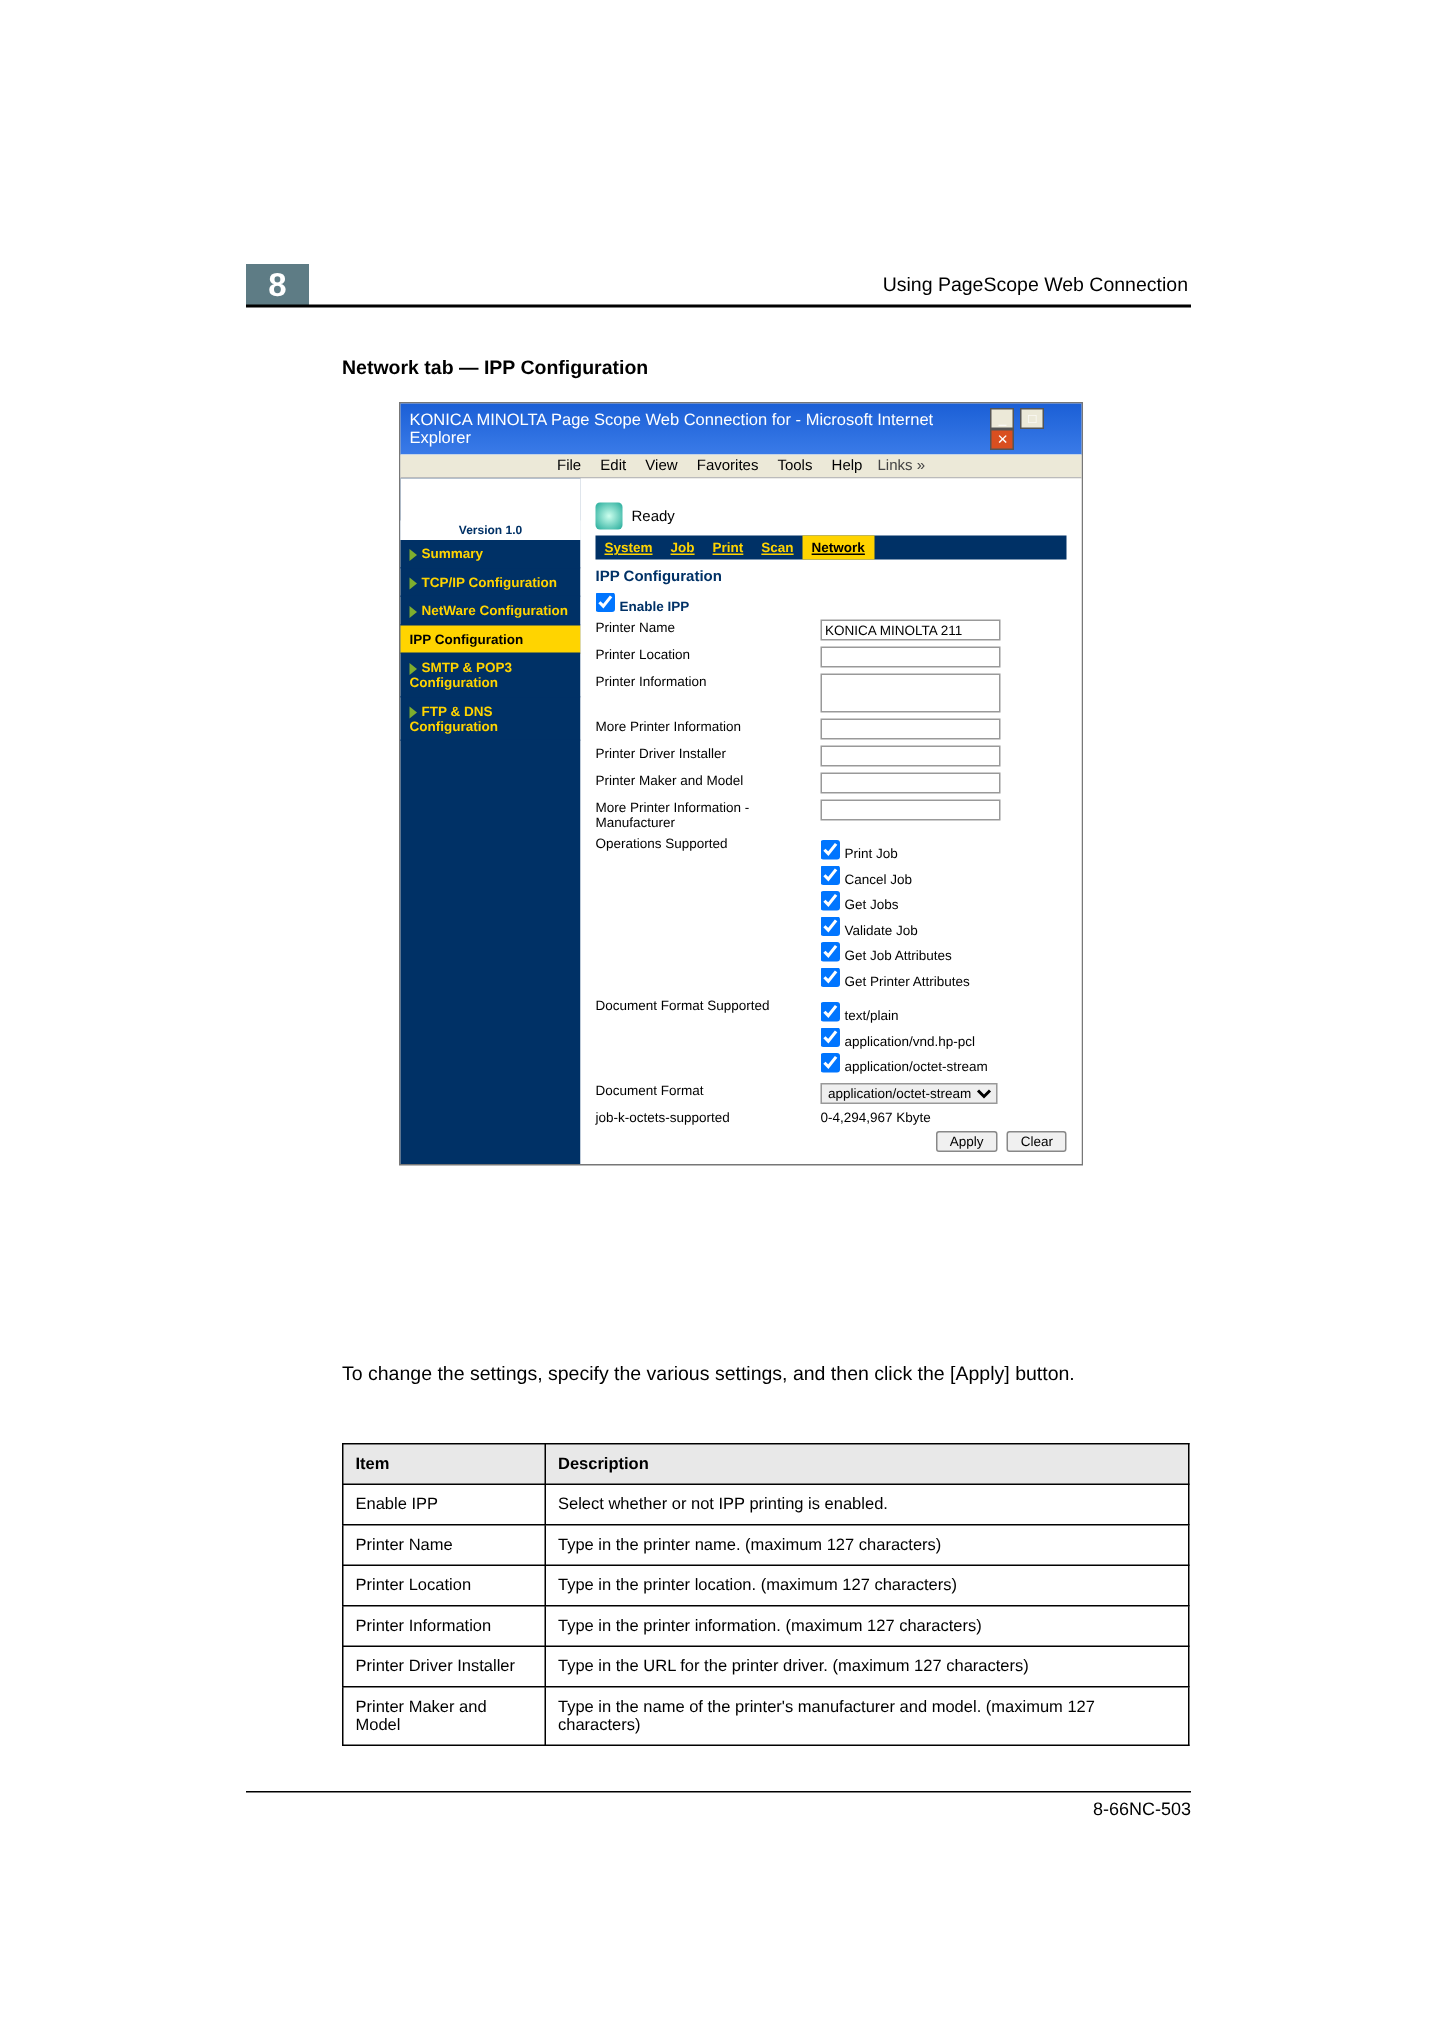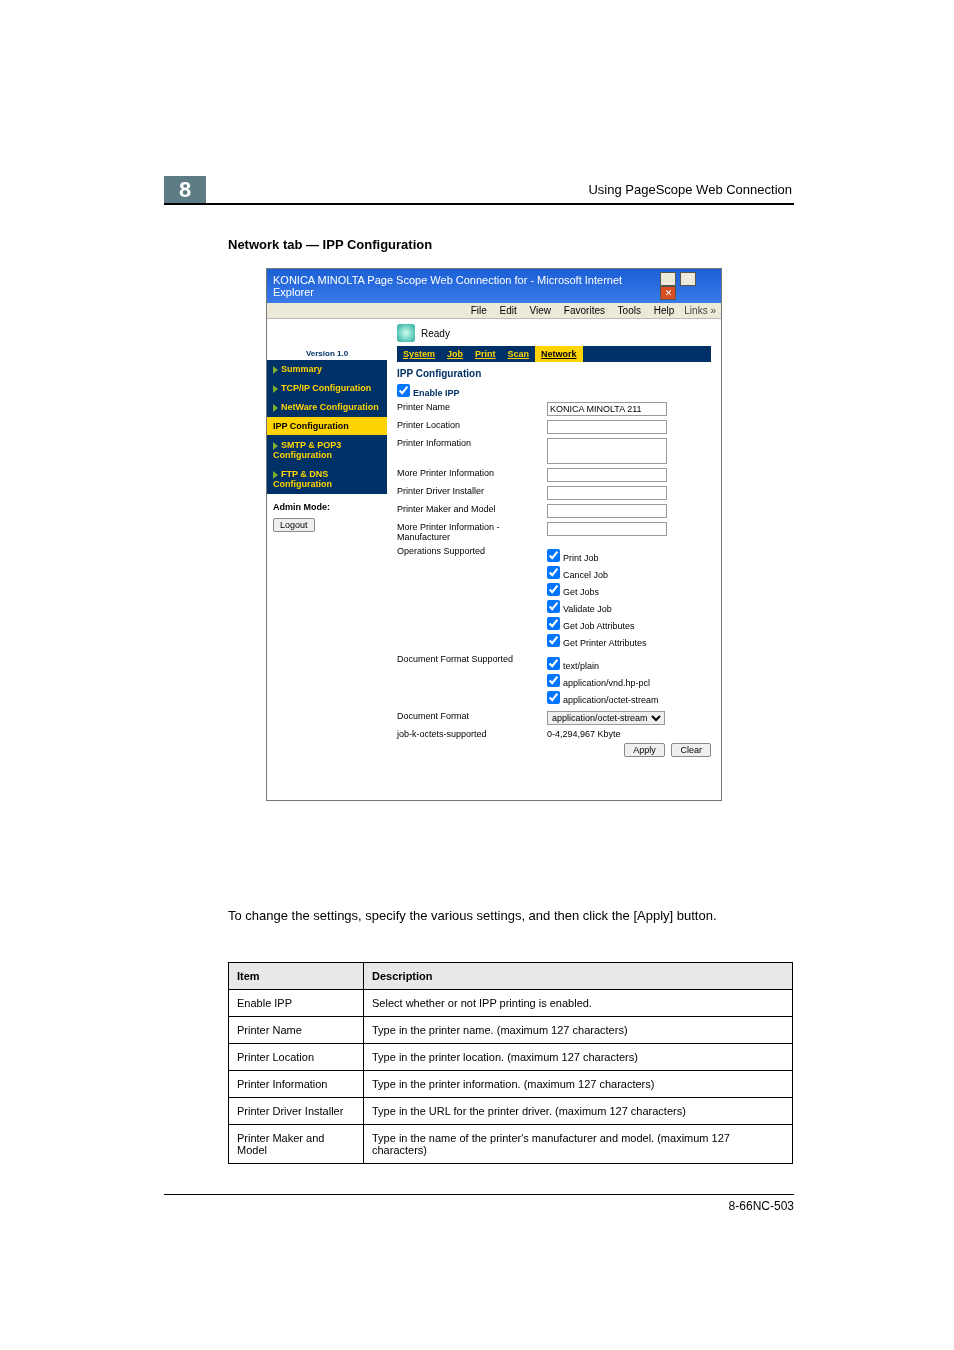--- a/index.html
+++ b/index.html
@@ -7,34 +7,34 @@
 .chap-num { position: absolute; left: 164px; top: 176px; width: 42px; height: 28px; background: #5e7c85; color: #fff; font-size: 22px; font-weight: bold; display: flex; align-items: center; justify-content: center; }
 .chap-rule { position: absolute; left: 164px; top: 203px; width: 630px; border-top: 2px solid #000; }
 .running-head { position: absolute; right: 162px; top: 182px; font-size: 13px; }
 .section-title { position: absolute; left: 228px; top: 237px; font-size: 13px; font-weight: bold; }
 
 .ss { position: absolute; left: 266px; top: 268px; width: 456px; border: 1px solid #777; background: #fff; font-size: 10px; }
 .ss-titlebar { background: linear-gradient(#1b5fd6,#3a7be8); color: #fff; padding: 3px 6px; display: flex; justify-content: space-between; align-items: center; }
 .ss-titlebar .title { font-size: 11px; }
 .win-btns span { display: inline-block; width: 16px; height: 14px; background: #ece9d8; border: 1px solid #555; margin-left: 1px; font-size: 9px; text-align: center; line-height: 12px; }
 .win-btns .r { background: #d94f20; color: #fff; }
-.ie-menubar { background: #ece9d8; padding: 2px 5px; border-bottom: 1px solid #bbb; display: flex; justify-content: flex-end; font-size: 10px; }
+.ie-menubar { background: #ece9d8; padding: 2px 5px; border-bottom: 1px solid #bbb; display: flex; justify-content: center; font-size: 10px; }
 .ie-menubar .menu span { margin-right: 10px; }
 .ie-menubar .links-label { color: #444; }
 
 .ss-body { display: flex; }
 .ss-left { width: 120px; background: #003166; color: #fff; font-size: 9px; }
 .nav-item { padding: 4px 6px; border-bottom: 1px solid #003166; color: #ffd400; font-weight: bold; }
 .nav-item.sel { background: #ffd400; color: #000; }
 .admin-block { background: #fff; color: #000; padding: 8px 6px; font-size: 9px; }
 .admin-block .mode { font-weight: bold; margin-bottom: 6px; }
 .btn-logout { font-size: 9px; padding: 1px 6px; border: 1px solid #888; background: #f0f0f0; border-radius: 2px; }
 .ver { background: #fff; color: #003166; font-size: 8px; font-weight: bold; text-align: center; padding: 2px 0; }
 
-.ss-right { flex: 1; background: #fff; padding: 5px 10px 8px; }
+.ss-right { flex: 1; background: #fff; padding: 16px 10px 8px; }
 .status-row { display: flex; align-items: center; margin-bottom: 4px; }
 .status-row .icon { width: 18px; height: 18px; border-radius: 3px; background: radial-gradient(#cfe,#2a9); margin-right: 6px; }
 
 .tabs { display: flex; background: #003166; color: #ffd400; font-weight: bold; font-size: 9px; }
 .tabs span { padding: 3px 6px; text-decoration: underline; }
 .tabs .sel { background: #ffd400; color: #000; }
 
 .sect-title { color: #003166; font-weight: bold; margin: 6px 0 3px; font-size: 10px; }
 .form-row { display: flex; align-items: flex-start; margin: 4px 0; font-size: 9px; }
 .form-row .lab { width: 150px; }
@@ -87,25 +87,20 @@
       <div style="background:#fff;padding:6px 0 0;">
           <div style="height:22px;"></div>
           <div class="ver">Version 1.0</div>
         </div>
       <div class="nav-item"><span class="big-arrow"></span><span>Summary</span></div>
       <div class="nav-item"><span class="big-arrow"></span><span>TCP/IP Configuration</span></div>
       <div class="nav-item"><span class="big-arrow"></span><span>NetWare Configuration</span></div>
       <div class="nav-item sel"><span>IPP Configuration</span></div>
       <div class="nav-item"><span class="big-arrow"></span><span>SMTP &amp; POP3 Configuration</span></div>
       <div class="nav-item"><span class="big-arrow"></span><span>FTP &amp; DNS Configuration</span></div>
-      <div class="admin-block">
-        <div class="mode">Admin Mode:</div>
-        <button class="btn-logout">Logout</button>
-        <div style="height:260px;"></div>
-      </div>
     </div>
     <div class="ss-right">
       <div class="status-row">
         <span class="icon"></span>
         <span>Ready</span>
       </div>
       <div class="tabs">
         <span>System</span>
         <span>Job</span>
         <span>Print</span>

